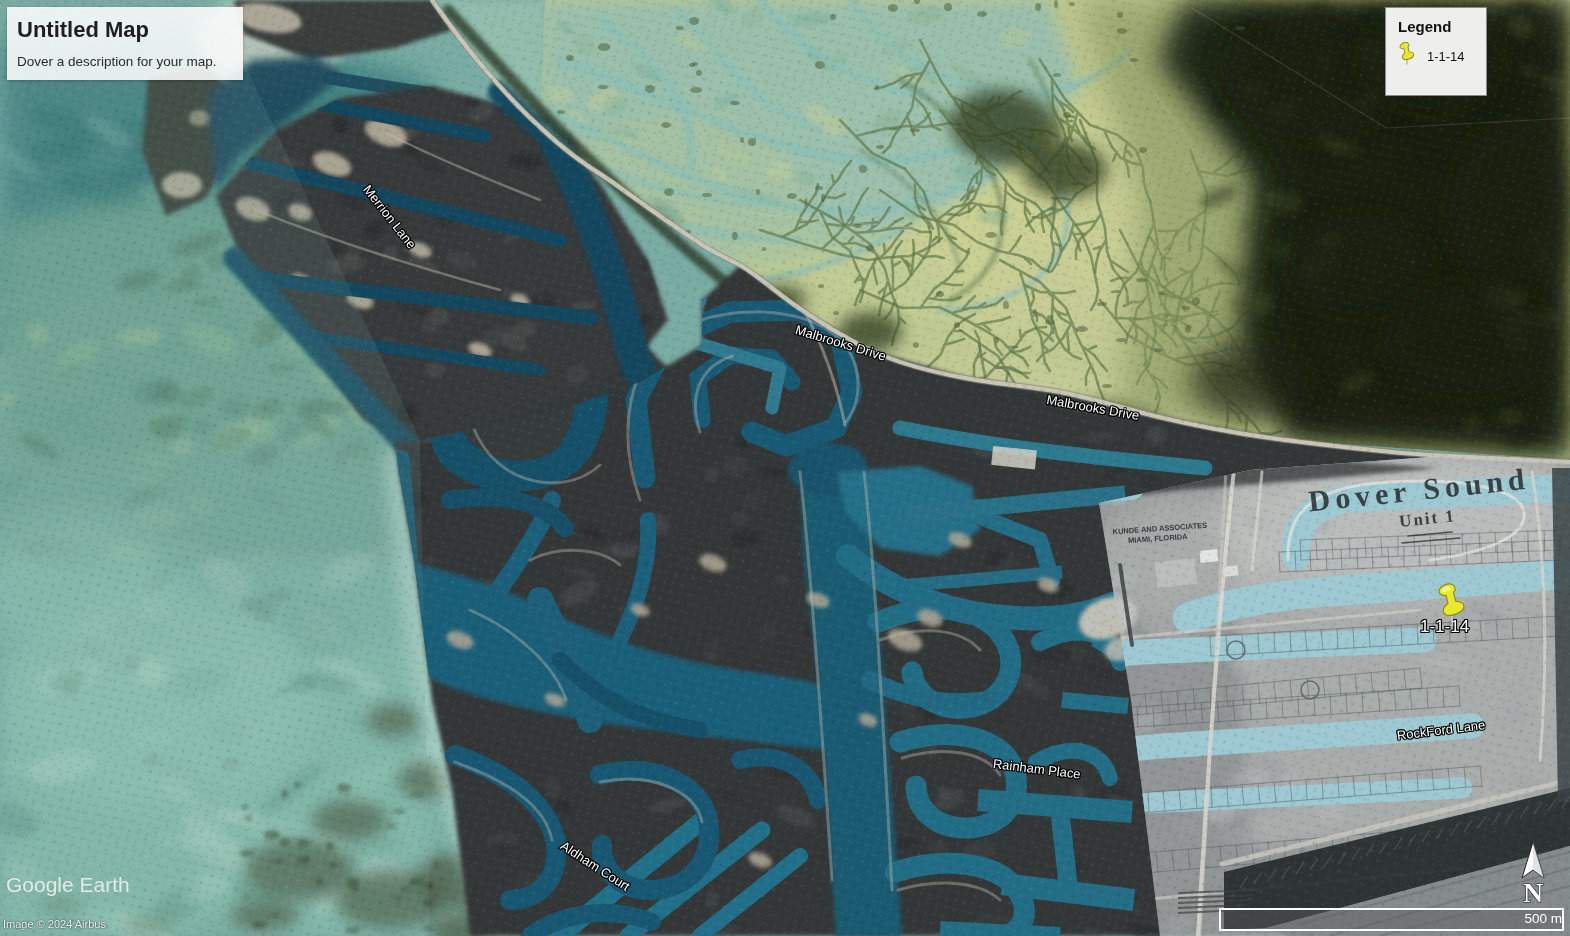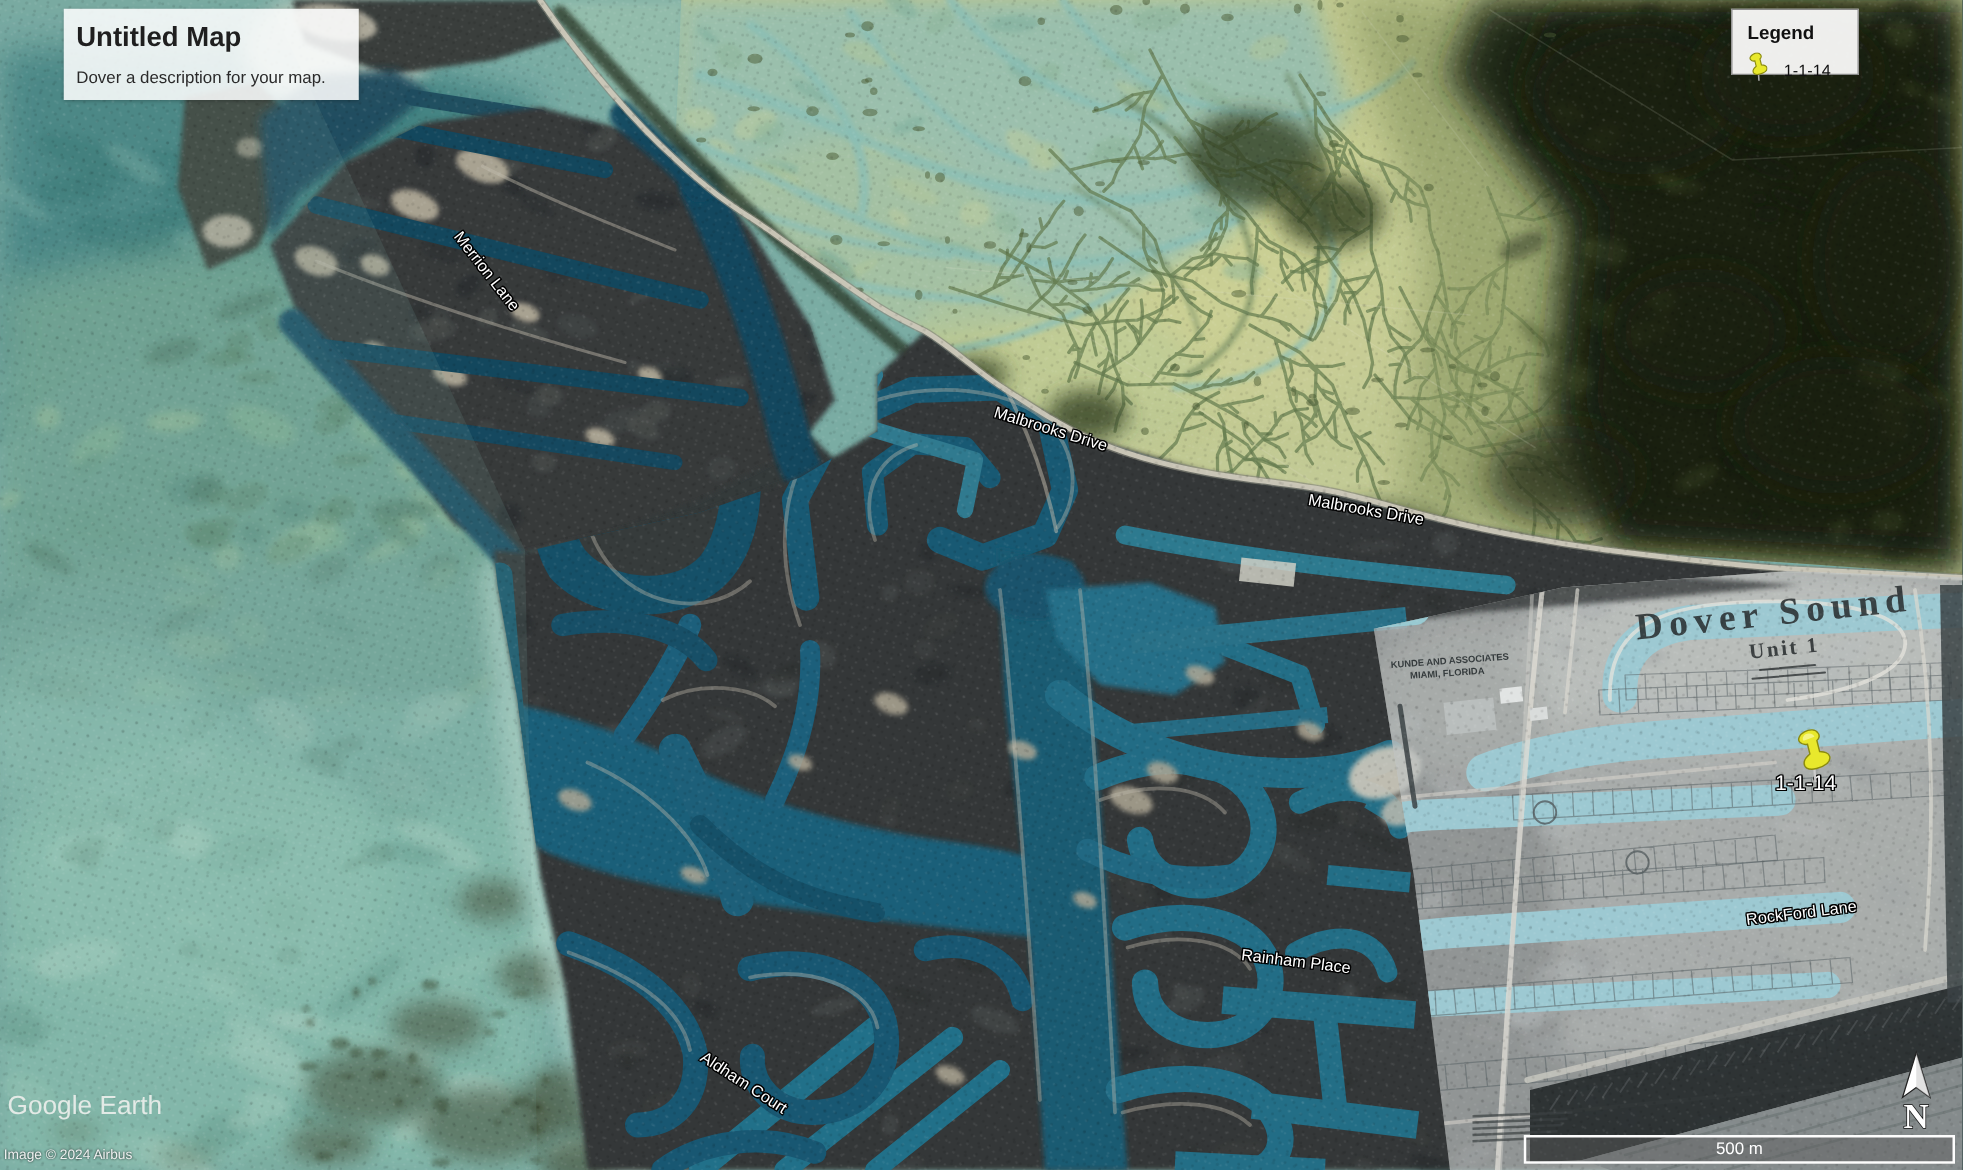--- a/index.html
+++ b/index.html
@@ -1187,28 +1187,28 @@
 <div class="maplbl" style="left:1420px;top:617px;font-size:17px;">1-1-14</div>
 
 <svg style="position:absolute;left:1432px;top:582px;" width="42" height="48" viewBox="0 0 36 42">
 <g transform="rotate(-14 16 20)">
 <line x1="15" y1="26" x2="13" y2="38" stroke="#cccccc" stroke-width="1.6"></line>
 <path d="M 9,22 C 7,26 10,29 16,29 C 22,29 27,27 27,23 C 27,20 24,19 21,18 L 21,10 C 23,9 24,7 23,5 C 22,2 18,1 14,2 C 10,3 8,6 9,8 C 10,10 12,11 14,11 L 14,18 C 12,19 10,20 9,22 Z" fill="#e8e82c" stroke="#8a8a10" stroke-width="1"></path>
 <path d="M 14,4 C 12,5 11,7 12,8 L 20,7 C 20,5 17,3 14,4 Z" fill="#f6f68e" opacity="0.9"></path>
 </g>
     </svg>
 
-<div style="position:absolute;left:7px;top:7px;width:236px;height:73px;background:rgba(252,253,253,0.88);box-shadow:0 1px 3px rgba(0,0,0,0.25);margin-left:44px;">
+<div style="position:absolute;left:7px;top:7px;width:236px;height:73px;background:rgba(252,253,253,0.88);box-shadow:0 1px 3px rgba(0,0,0,0.25);">
 
 <div style="position:absolute;left:10px;top:10px;font-size:22px;font-weight:bold;color:#1f1f1f;">Untitled Map</div>
 
 <div style="position:absolute;left:10px;top:47px;font-size:13.5px;color:#2a2a2a;">Dover a description for your map.</div>
 </div>
 
-<div style="position:absolute;left:1385px;top:7px;width:102px;height:53px;background:rgba(250,250,249,0.95);border:1px solid #8a8a8a;box-sizing:border-box;">
+<div style="position:absolute;left:1385px;top:7px;width:102px;height:89px;background:rgba(250,250,249,0.95);border:1px solid #8a8a8a;box-sizing:border-box;">
 
 <div style="position:absolute;left:12px;top:10px;font-size:15px;font-weight:bold;color:#111;">Legend</div>
 
 <svg style="position:absolute;left:10px;top:34px;" width="18" height="24" viewBox="0 0 18 24">
         <g transform="rotate(-14 8 10) scale(0.62)">
           <line x1="15" y1="26" x2="13" y2="37" stroke="#aaa" stroke-width="2"></line>
           <path d="M 9,22 C 7,26 10,29 16,29 C 22,29 27,27 27,23 C 27,20 24,19 21,18 L 21,10 C 23,9 24,7 23,5 C 22,2 18,1 14,2 C 10,3 8,6 9,8 C 10,10 12,11 14,11 L 14,18 C 12,19 10,20 9,22 Z" fill="#e8e82c" stroke="#8a8a10" stroke-width="1.5"></path>
         </g>
       </svg>
 
@@ -1220,14 +1220,14 @@
 <div style="position:absolute;left:3px;top:918px;font-size:11px;color:#f5f5f5;opacity:0.95;text-shadow:0 0 2px #000;text-align:right;">Image © 2024 Airbus</div>
 
 <svg style="position:absolute;left:1515px;top:840px;" width="40" height="70" viewBox="0 0 40 70">
 <path d="M 18,2 L 7,38 L 18,30 L 29,38 Z" fill="#ffffff" stroke="#222" stroke-width="1"></path>
 <path d="M 18,30 L 29,38 L 18,2" fill="#cfcfcf" opacity="0.6"></path>
 <text x="18" y="62" font-family="Liberation Serif,serif" font-size="28" font-weight="bold" fill="#ffffff" stroke="#111" stroke-width="1.2" text-anchor="middle" paint-order="stroke">N</text>
 </svg>
 
 <div style="position:absolute;left:1219px;top:908px;width:345px;height:23px;background:rgba(90,90,90,0.45);border:2px solid #fdfdfd;box-sizing:border-box;">
 
-<div style="position:absolute;left:0;right:0;top:1px;text-align:center;font-size:13.5px;color:#fff;">500 m</div>
+<div style="position:absolute;left:0;right:0;top:1px;text-align:right;font-size:13.5px;color:#fff;">500 m</div>
 </div>
 </div>
 </body></html>

